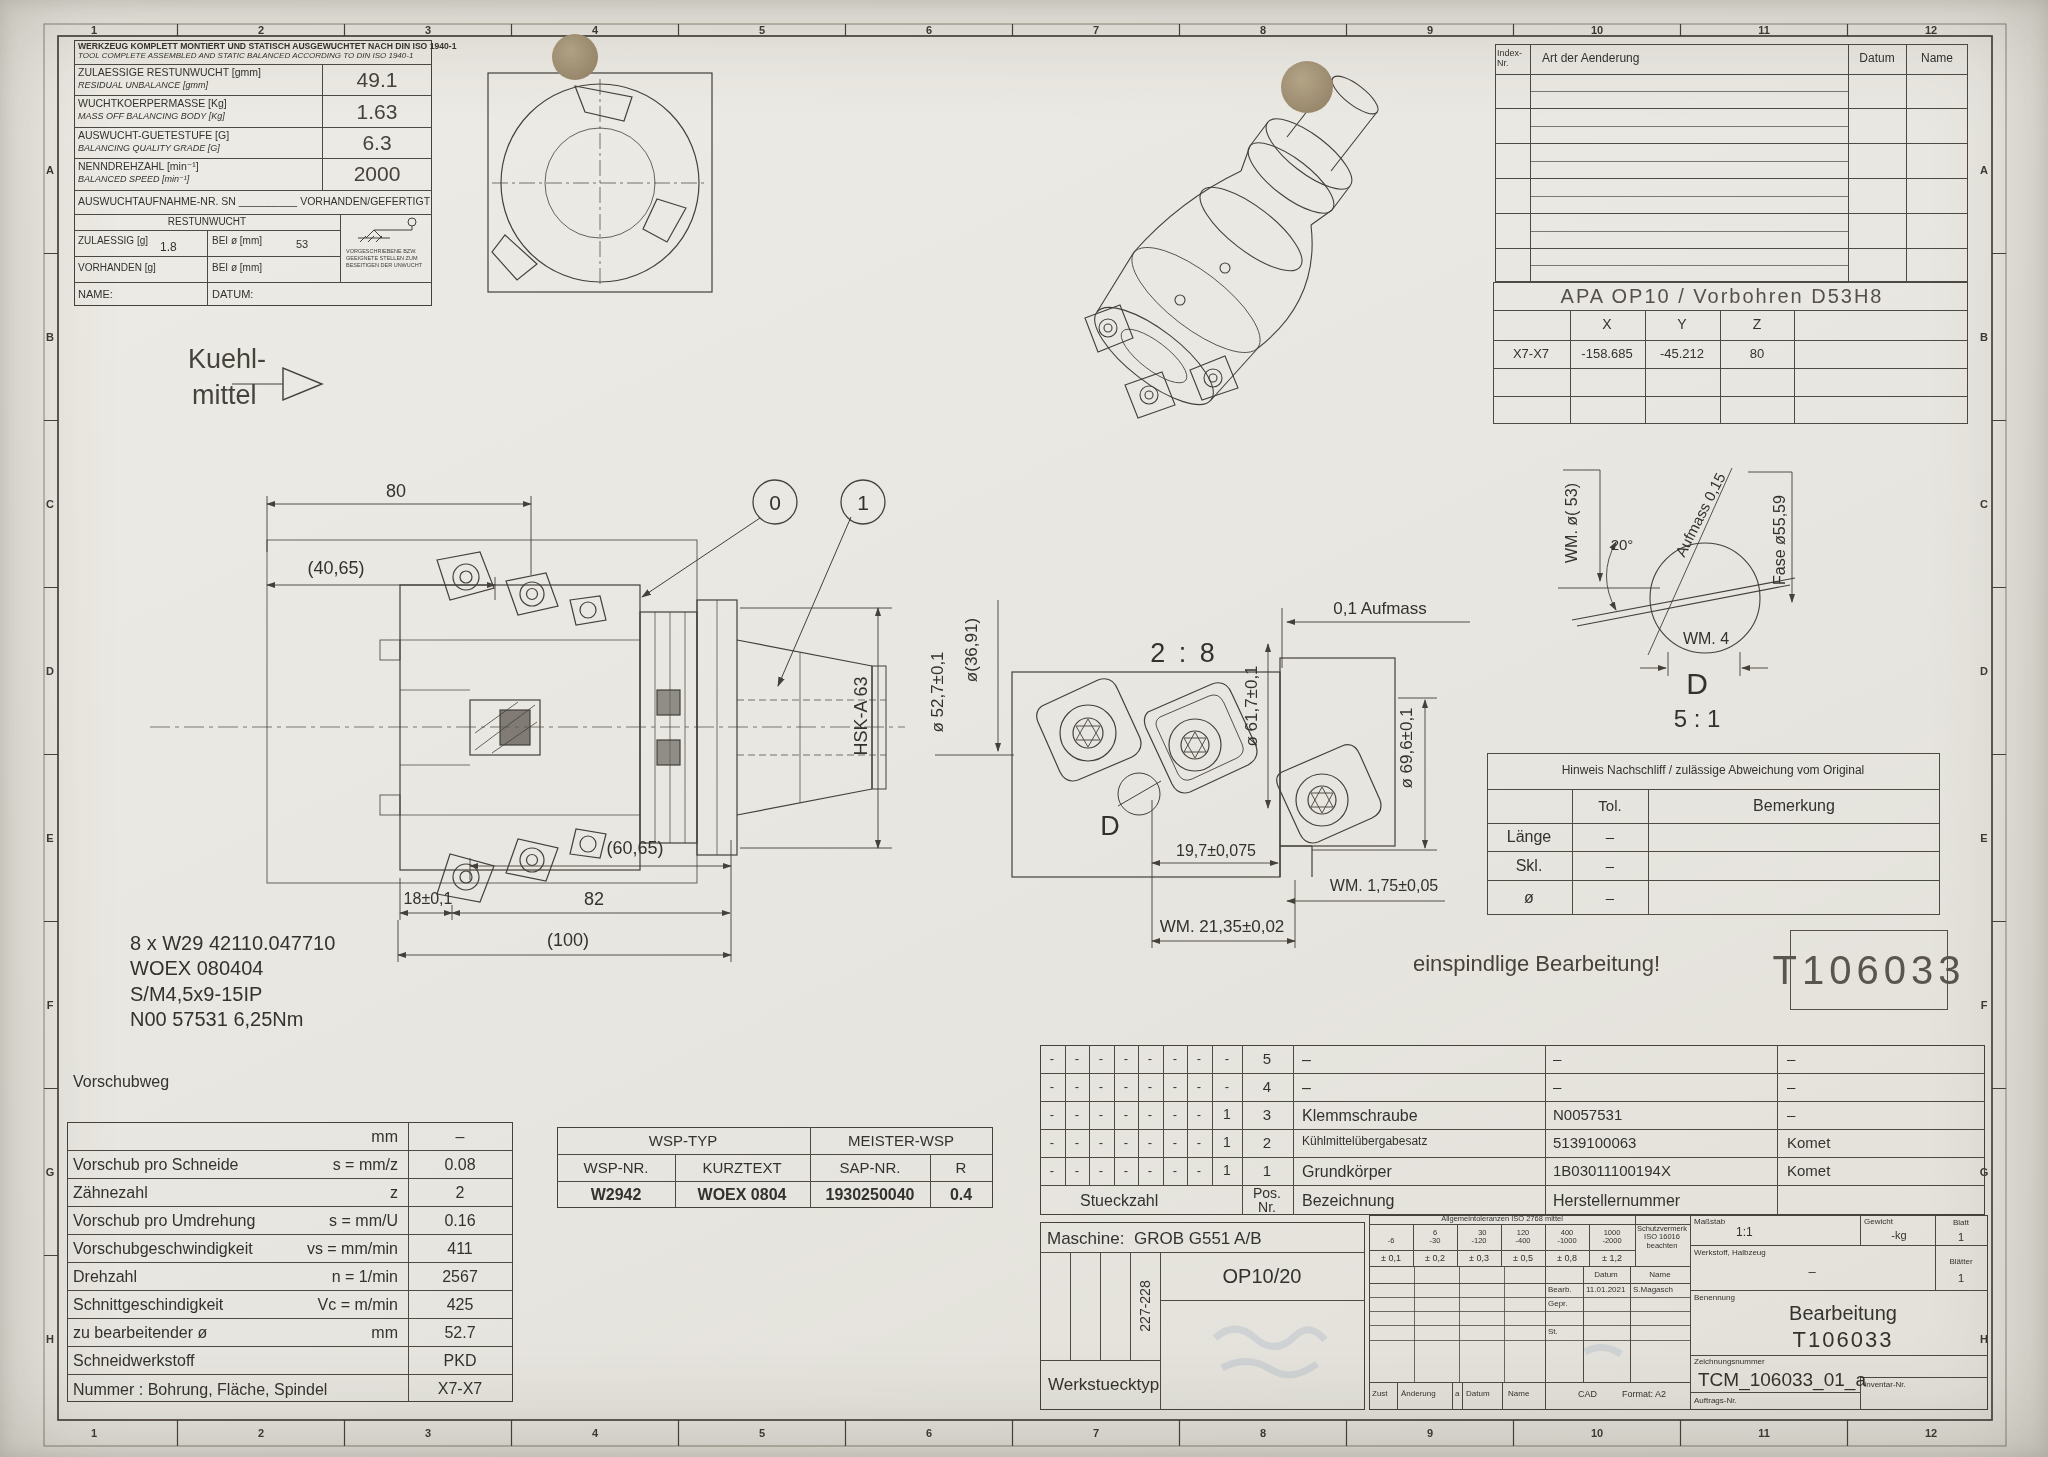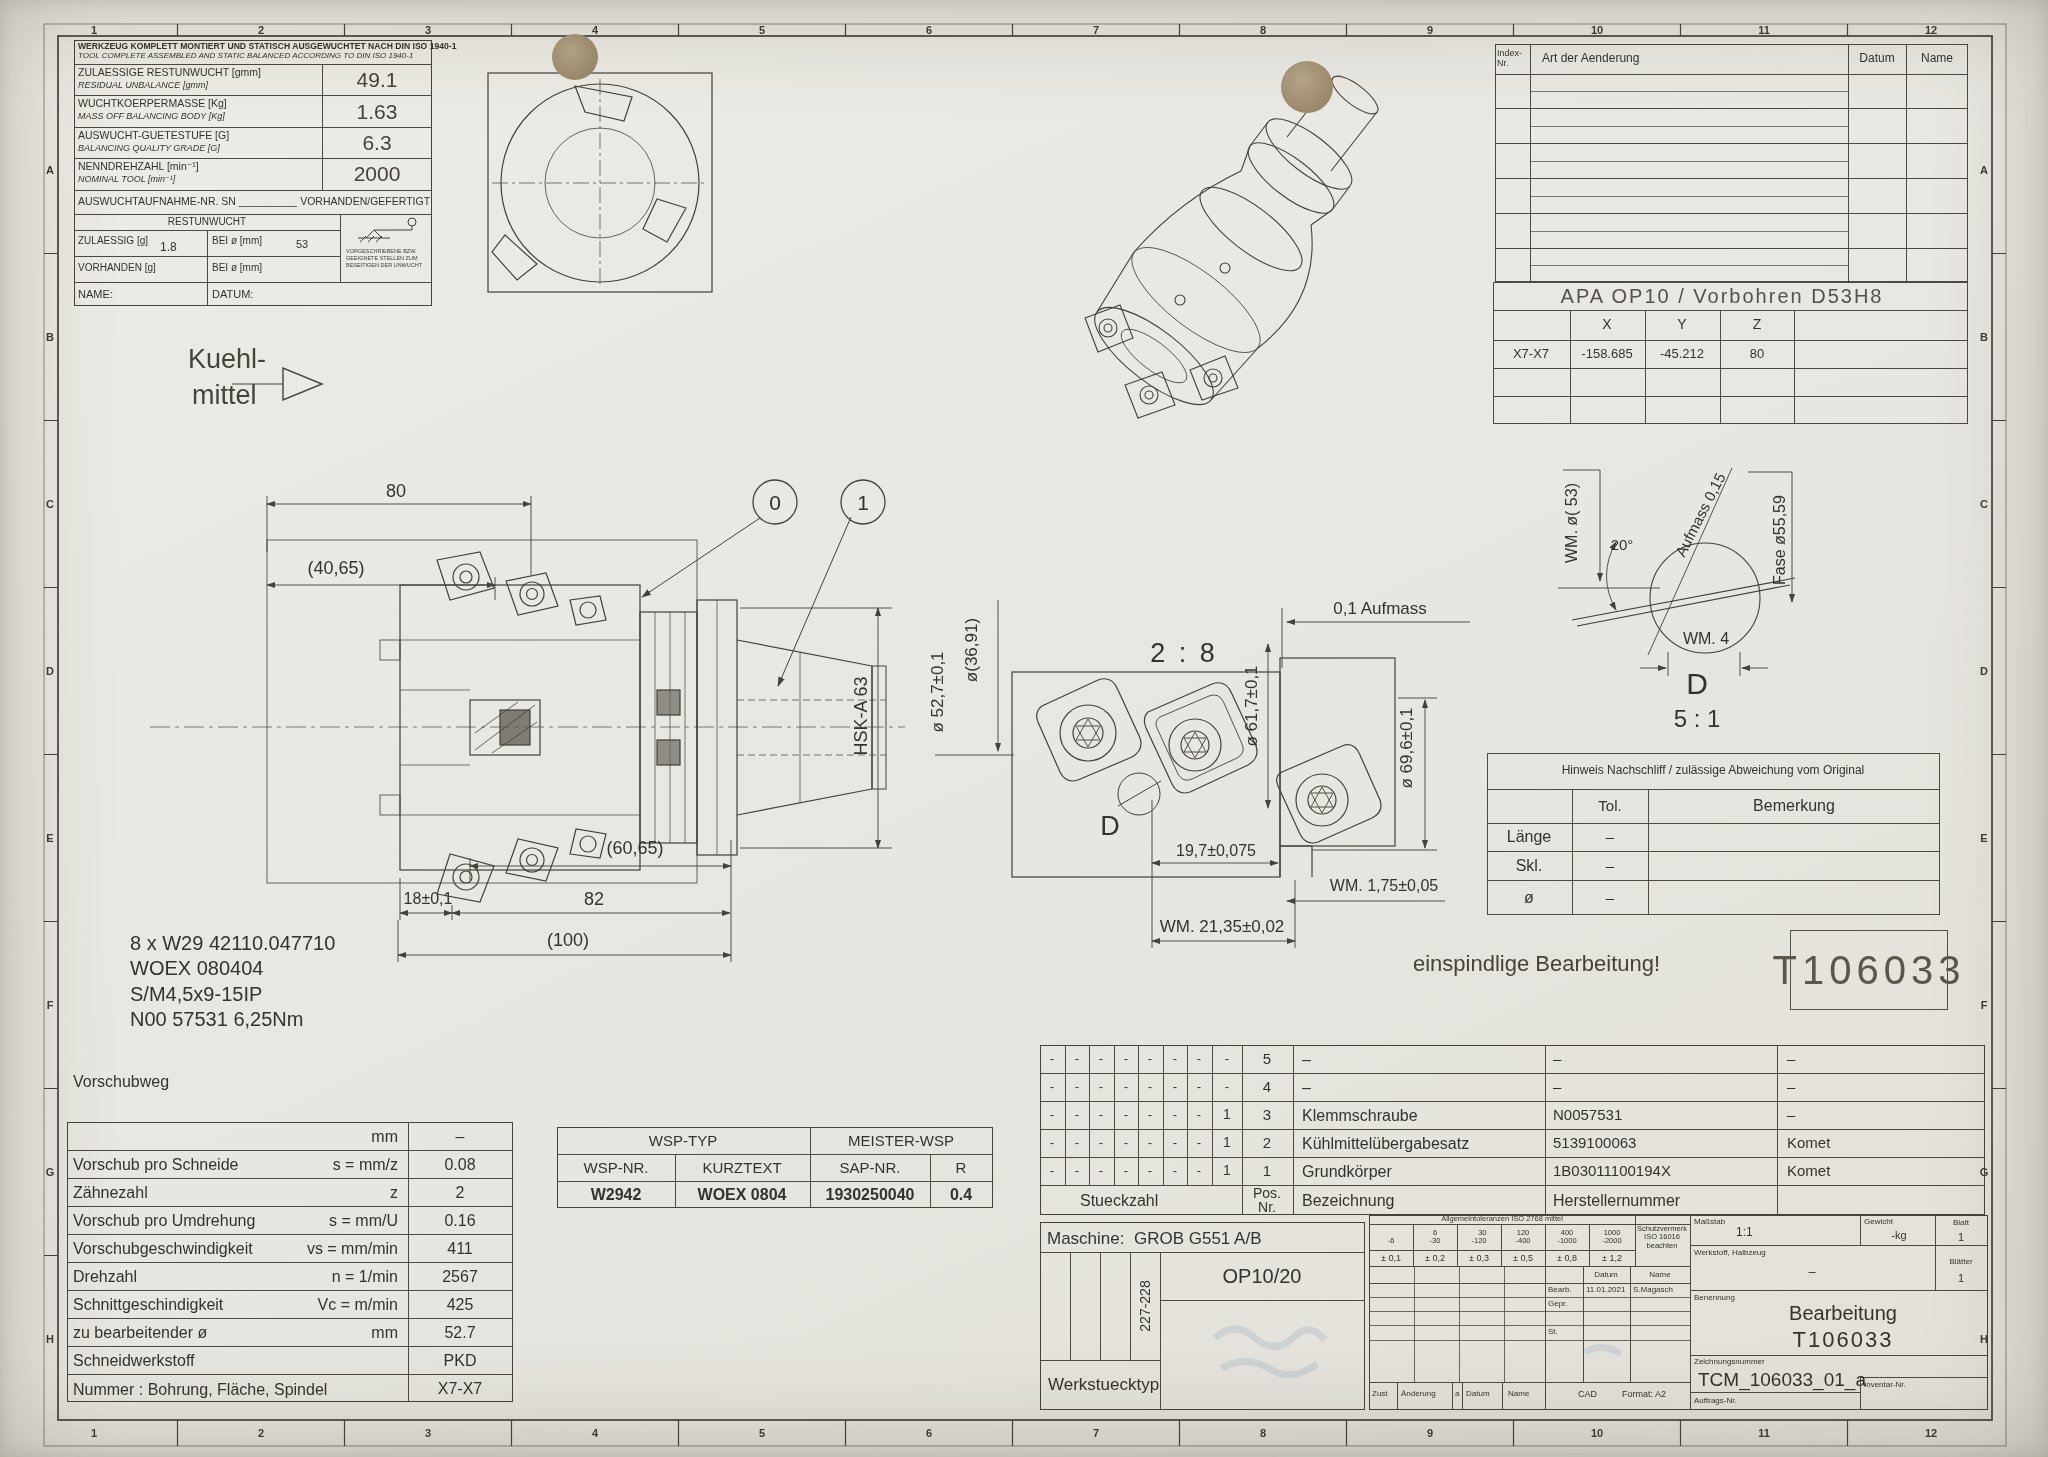--- a/index.html
+++ b/index.html
@@ -265,21 +265,21 @@
   <div class="tx" style="left:78px;top:67px;font-size:10.5px"><span>ZULAESSIGE RESTUNWUCHT</span> <span>[gmm]</span></div>
   <div class="tx it" style="left:78px;top:80px;font-size:9px"><span>RESIDUAL UNBALANCE</span> <span>[gmm]</span></div>
   <div class="tx cc" style="left:377px;top:80px;font-size:21px;color:#47433c">49.1</div>
   <div class="tx" style="left:78px;top:98px;font-size:10.5px"><span>WUCHTKOERPERMASSE</span> <span>[Kg]</span></div>
   <div class="tx it" style="left:78px;top:111px;font-size:9px"><span>MASS OFF BALANCING BODY</span> <span>[Kg]</span></div>
   <div class="tx cc" style="left:377px;top:112px;font-size:21px;color:#47433c">1.63</div>
   <div class="tx" style="left:78px;top:130px;font-size:10.5px">AUSWUCHT-GUETESTUFE [G]</div>
   <div class="tx it" style="left:78px;top:143px;font-size:9px">BALANCING QUALITY GRADE [G]</div>
   <div class="tx cc" style="left:377px;top:143px;font-size:21px;color:#47433c">6.3</div>
   <div class="tx" style="left:78px;top:161px;font-size:10.5px"><span>NENNDREHZAHL</span> <span>[min⁻¹]</span></div>
-  <div class="tx it" style="left:78px;top:174px;font-size:9px"><span>NOMINAL TOOL</span> <span>[min⁻¹]</span></div>
+  <div class="tx it" style="left:78px;top:174px;font-size:9px"><span>BALANCED SPEED</span> <span>[min⁻¹]</span></div>
   <div class="tx cc" style="left:377px;top:174px;font-size:21px;color:#47433c">2000</div>
 
   <div class="tx" style="left:78px;top:196px;font-size:10.5px"><span>AUSWUCHTAUFNAHME-NR. SN</span> <span>__________</span> <span>VORHANDEN/GEFERTIGT</span></div>
 
   <div class="tx cc" style="left:207px;top:222px;font-size:10px">RESTUNWUCHT</div>
   <div class="tx" style="left:78px;top:235px;font-size:10px">ZULAESSIG [g]</div>
   <div class="tx" style="left:160px;top:241px;font-size:12px">1.8</div>
   <div class="tx" style="left:212px;top:235px;font-size:10px">BEI ø [mm]</div>
   <div class="tx" style="left:296px;top:238px;font-size:11px">53</div>
   <div class="tx" style="left:78px;top:262px;font-size:10px">VORHANDEN [g]</div>
@@ -519,21 +519,21 @@
 
   <div class="tx cc" style="left:1052px;top:1143px;font-size:13px">-</div>
   <div class="tx cc" style="left:1077px;top:1143px;font-size:13px">-</div>
   <div class="tx cc" style="left:1101px;top:1143px;font-size:13px">-</div>
   <div class="tx cc" style="left:1126px;top:1143px;font-size:13px">-</div>
   <div class="tx cc" style="left:1150px;top:1143px;font-size:13px">-</div>
   <div class="tx cc" style="left:1175px;top:1143px;font-size:13px">-</div>
   <div class="tx cc" style="left:1199px;top:1143px;font-size:13px">-</div>
   <div class="tx cc" style="left:1227px;top:1143px;font-size:14px">1</div>
   <div class="tx cc" style="left:1267px;top:1143px;font-size:15px">2</div>
-  <div class="tx" style="left:1302px;top:1135px;font-size:16px">Kühlmittelübergabesatz</div>
+  <div class="tx" style="left:1302px;top:1135px;font-size:12px">Kühlmittelübergabesatz</div>
   <div class="tx" style="left:1553px;top:1135px;font-size:15px">5139100063</div>
   <div class="tx" style="left:1787px;top:1135px;font-size:15px">Komet</div>
 
   <div class="tx cc" style="left:1052px;top:1171px;font-size:13px">-</div>
   <div class="tx cc" style="left:1077px;top:1171px;font-size:13px">-</div>
   <div class="tx cc" style="left:1101px;top:1171px;font-size:13px">-</div>
   <div class="tx cc" style="left:1126px;top:1171px;font-size:13px">-</div>
   <div class="tx cc" style="left:1150px;top:1171px;font-size:13px">-</div>
   <div class="tx cc" style="left:1175px;top:1171px;font-size:13px">-</div>
   <div class="tx cc" style="left:1199px;top:1171px;font-size:13px">-</div>

